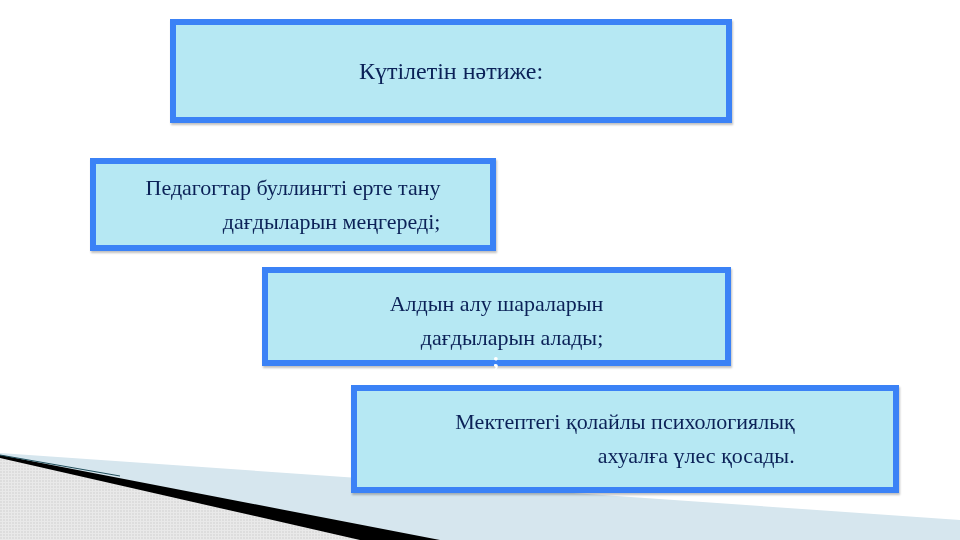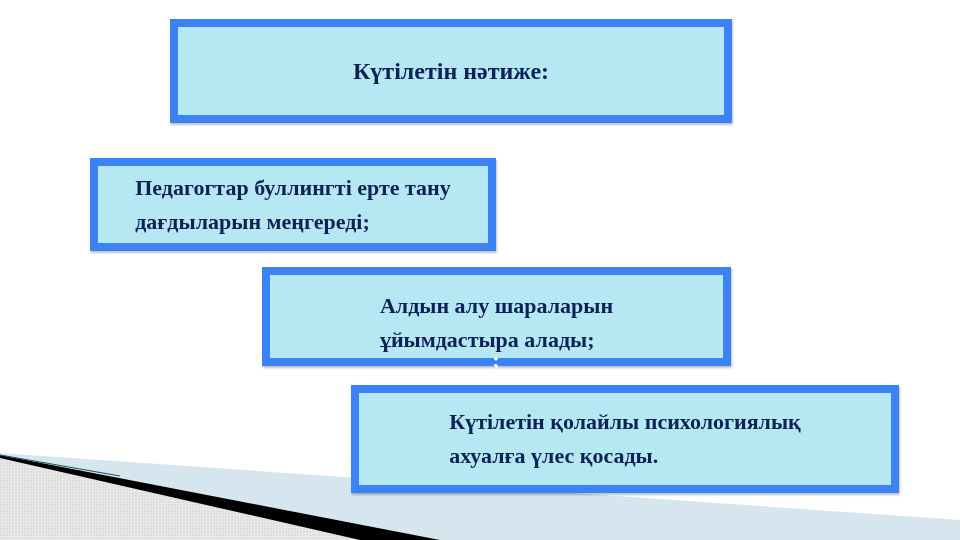--- a/index.html
+++ b/index.html
@@ -14,29 +14,29 @@
       position: relative;
       width: 960px;
       height: 540px;
       background: #ffffff;
       overflow: hidden;
     }
     .box {
       position: absolute;
       box-sizing: border-box;
       background: #b6e8f3;
-      border: 8px solid #3b82f6;
+      border: 6px solid #3b82f6;
       box-shadow: 1px 2px 2px rgba(0,0,0,0.25);
       display: flex;
       align-items: center;
       justify-content: center;
-      text-align: left;
+      text-align: right;
       color: #0b2157;
       font-family: "Liberation Serif", "DejaVu Serif", serif;
-      font-weight: bold;
+      font-weight: normal;
       font-size: 22px;
       line-height: 34px;
       padding: 0 20px;
     }
     .box .txt {
       white-space: pre-line;
     }
     #box-title { left: 170px; top: 19px; width: 562px; height: 104px; font-size: 24px; }
     #box-1 { left: 90px; top: 158px; width: 406px; height: 93px; }
     #box-2 { left: 262px; top: 267px; width: 469px; height: 99px; overflow: visible; align-items: flex-start; padding-top: 14px; }
@@ -88,22 +88,22 @@
     <span class="txt">Күтілетін нәтиже:</span>
   </div>
 
   <div class="box" id="box-1">
     <span class="txt">Педагогтар буллингті ерте тану
 дағдыларын меңгереді;</span>
   </div>
 
   <div class="box" id="box-2">
     <span class="txt">Алдын алу шараларын
-ұйымдастыра алады;</span>
+дағдыларын алады;</span>
   </div>
   <div class="stray">;</div>
 
   <div class="box" id="box-3">
-    <span class="txt">Күтілетін қолайлы психологиялық
+    <span class="txt">Мектептегі қолайлы психологиялық
 ахуалға үлес қосады.</span>
   </div>
 
 </div>
 
 </body></html>

